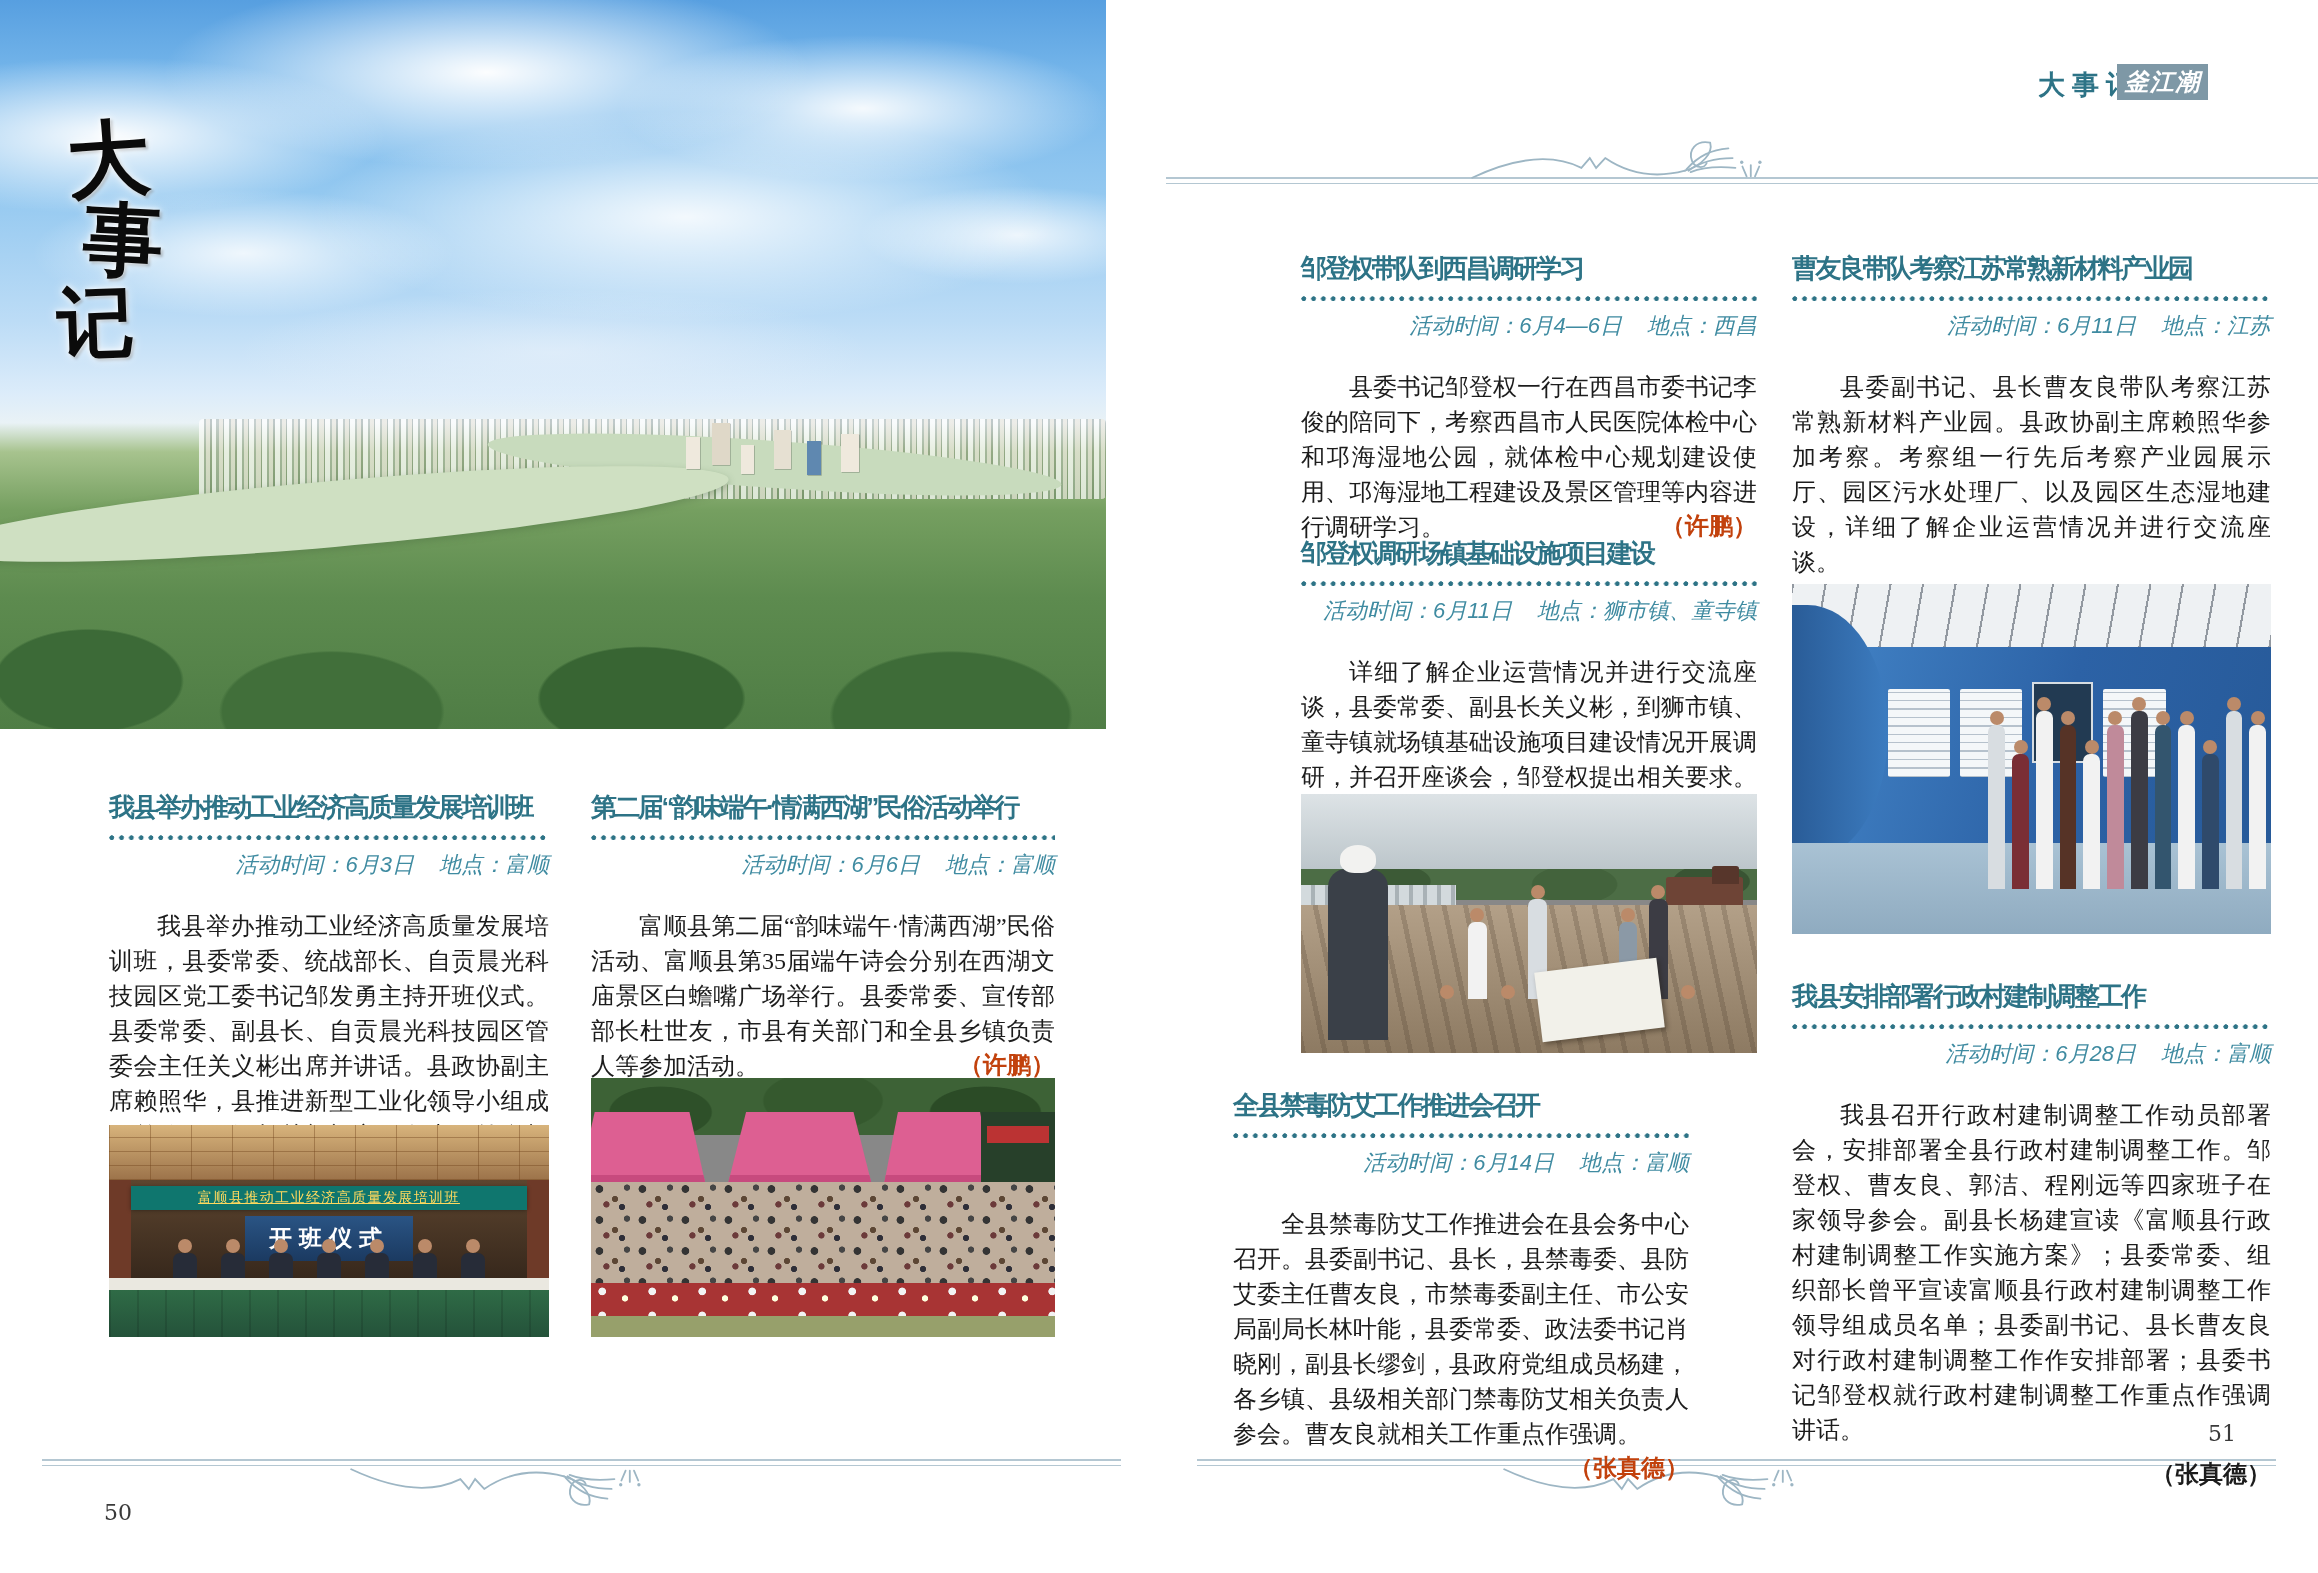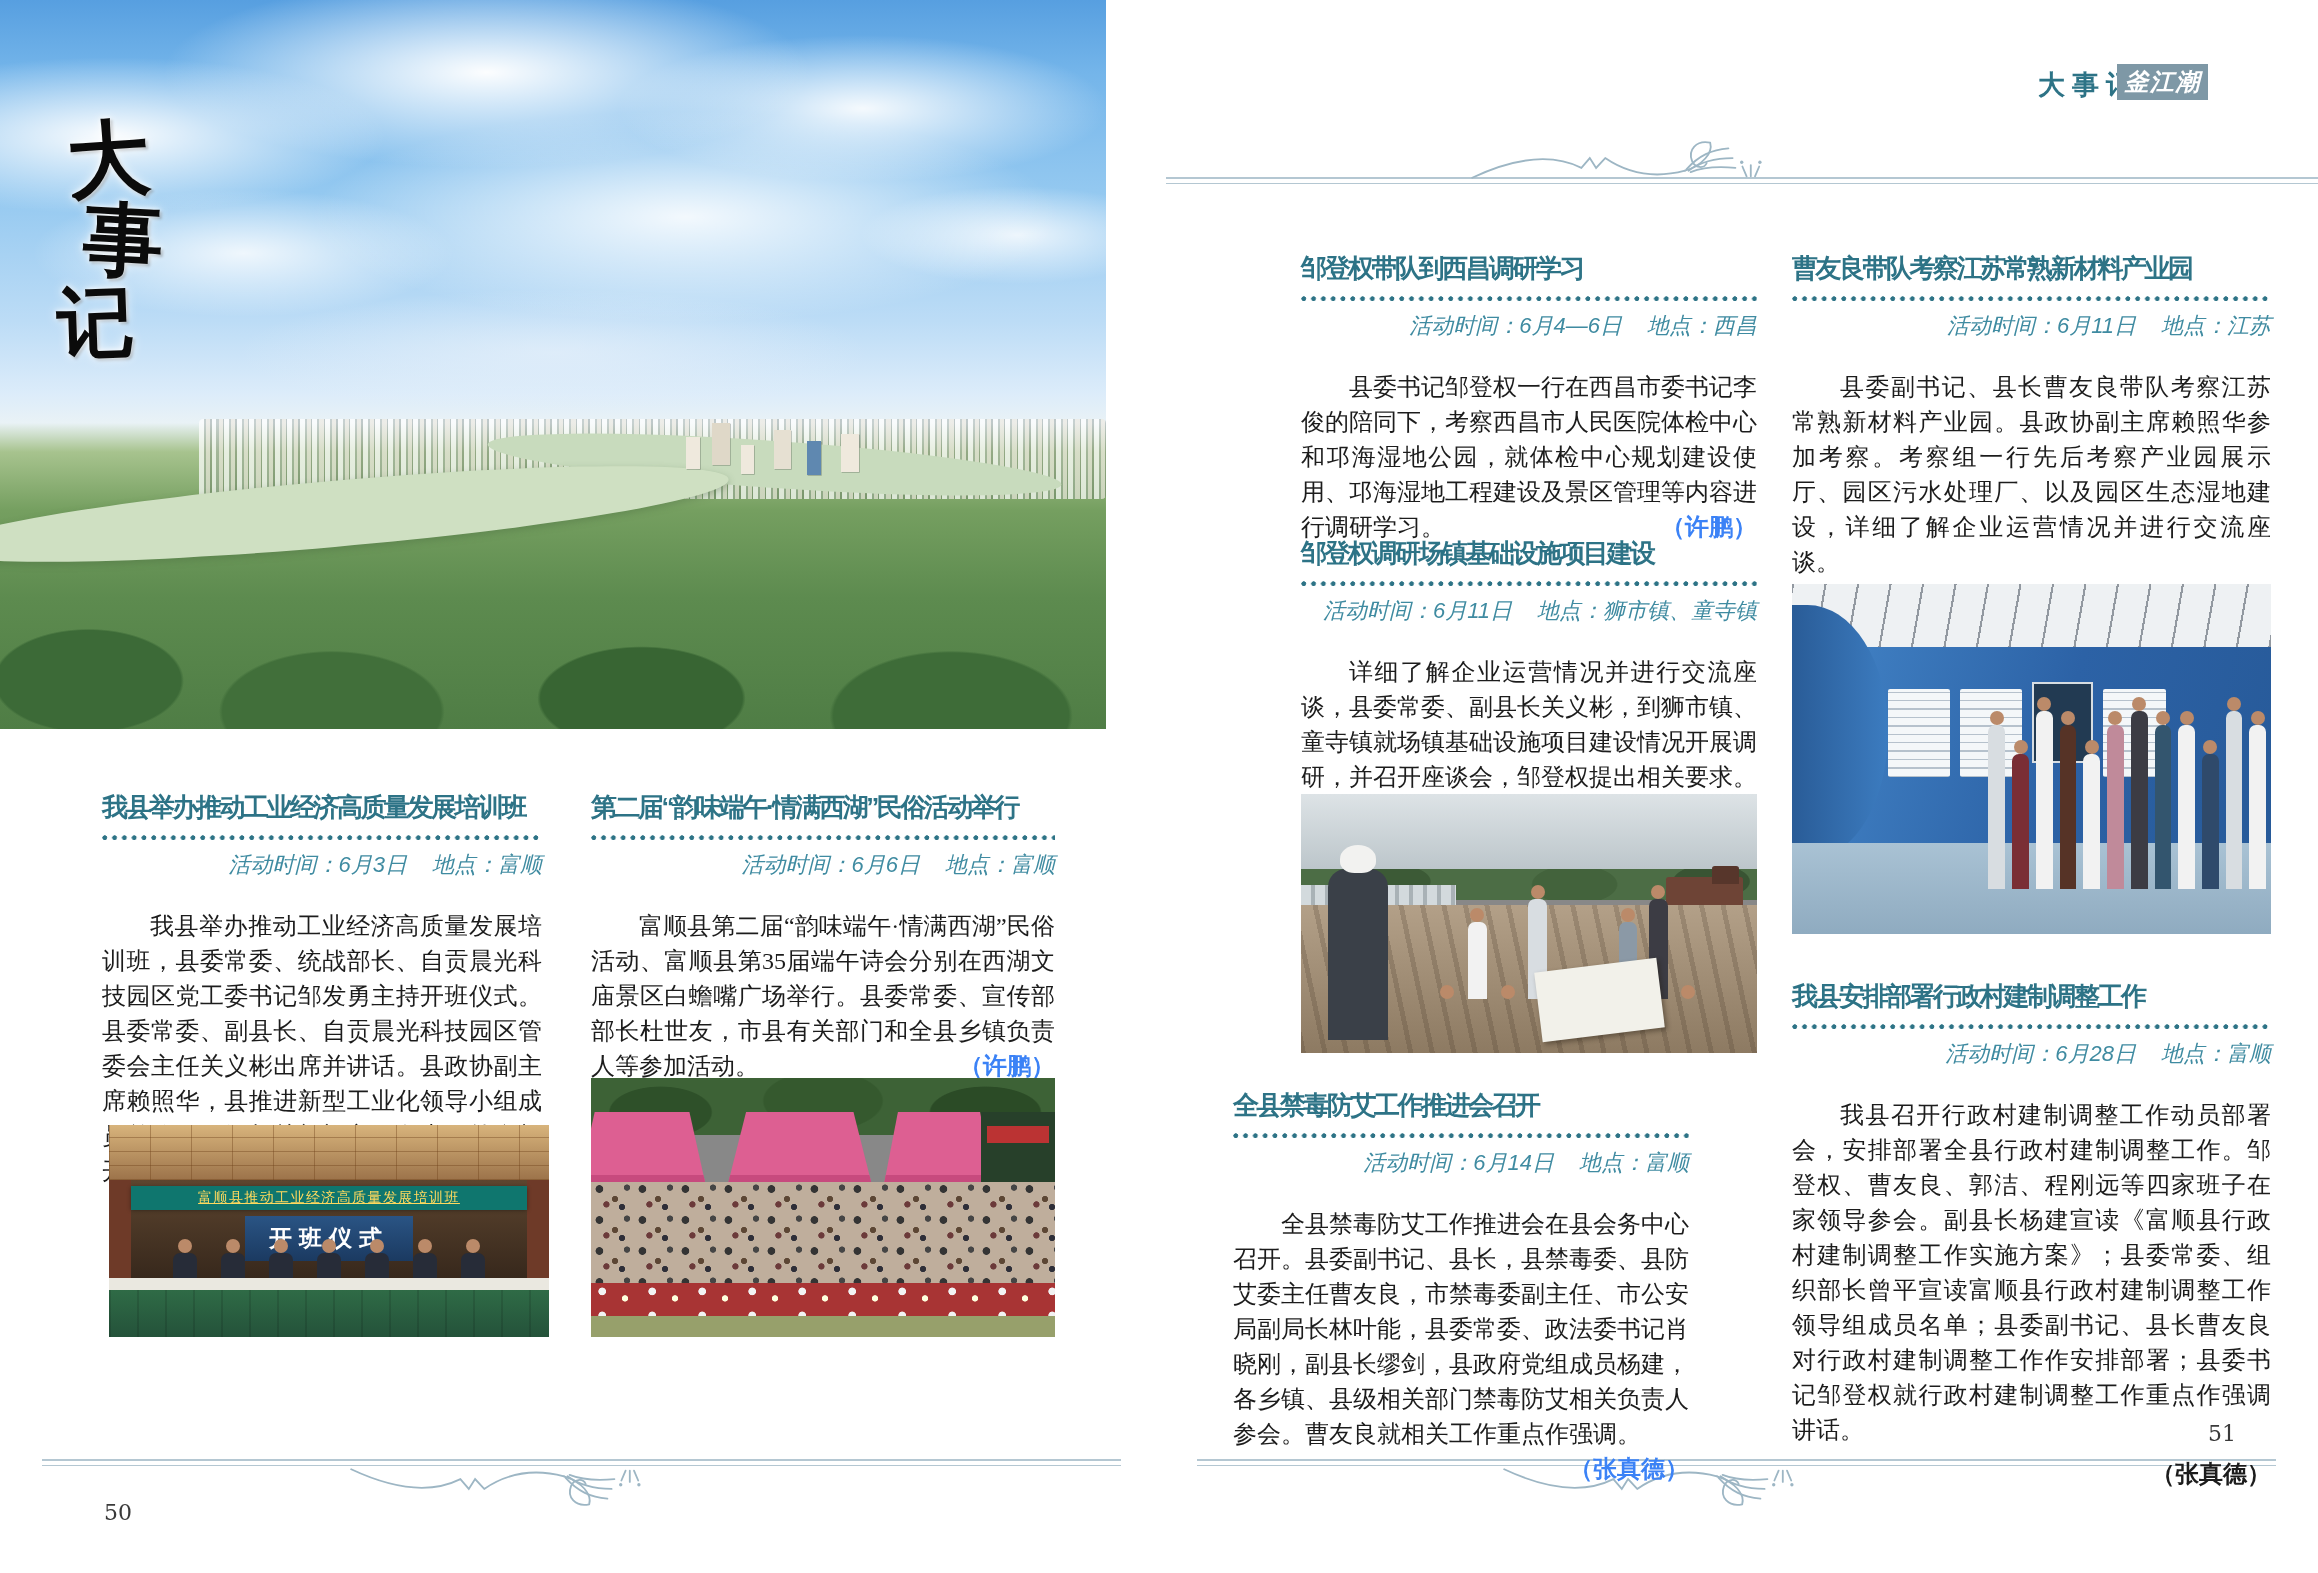--- a/index.html
+++ b/index.html
@@ -42,21 +42,21 @@
 
   
   .article{position:absolute;}
   .a-title{font-size:26px;line-height:33px;font-weight:700;color:#2d7386;letter-spacing:-2.5px;}
   .dots{height:6.3px;margin-top:11.2px;background-image:radial-gradient(circle at 2.8px 2.8px,#2d7386 2.2px,rgba(0,0,0,0) 2.7px);
     background-size:9.8px 6.3px;background-repeat:repeat-x;}
   .a-info{margin-top:8.4px;text-align:right;font-style:italic;color:#3f8ba1;font-size:22px;font-weight:500;}
   .a-info .plc{margin-left:25px;}
   .a-body{margin:0;margin-top:29px;font-family:"Liberation Serif",serif;font-size:24px;line-height:35px;
     color:#1c1c1c;text-align:justify;text-indent:2em;}
-  .byl{float:right;font-family:Liberation Serif, serif;font-size:24px;color:#3b82f6;font-weight:700;}
+  .byl{float:right;font-family:Liberation Mono, monospace;font-size:24px;color:#c2410c;font-weight:700;}
   .byl-line{margin-top:9.8px;text-align:right;font-family:"Liberation Serif",serif;font-size:24px;color:#1c1c1c;font-weight:700;}
 
   
   .mast-label{left:2038px;top:67px;font-size:27px;font-weight:700;color:#2d7386;letter-spacing:7px;}
   .mast-logo{left:2117px;top:64px;width:91px;height:36px;background:#7e98a6;
     display:flex;align-items:center;justify-content:center;color:#fff;
     font-family:"DejaVu Serif",serif;font-style:italic;font-weight:700;font-size:24px;letter-spacing:1.4px;}
 
   
   .drule{height:4.2px;border-top:2.1px solid #b4c7d2;border-bottom:1.4px solid #b4c7d2;}
@@ -205,21 +205,21 @@
   <path d="M312 46 C330 26 348 18 372 16"></path>
   <path d="M315 48 C334 34 355 30 378 30"></path>
   <path d="M318 50 C338 42 360 42 382 44"></path>
   <line x1="398" y1="56" x2="392" y2="42"></line>
     <line x1="404" y1="56" x2="404" y2="40"></line>
     <line x1="410" y1="56" x2="416" y2="42"></line>
   <circle cx="391" cy="36" r="2.4"></circle>
     <circle cx="417" cy="36" r="2.4"></circle>
 </svg>
 
-<div class="article" style="left:102px;top:791px;width:440px;">
+<div class="article" style="left:109px;top:791px;width:440px;">
   <div class="a-title">我县举办推动工业经济高质量发展培训班</div>
   <div class="dots"></div>
   <div class="a-info">
     <span>活动时间：6月3日</span><span class="plc">地点：富顺</span>
   </div>
   <p class="a-body"><span>我县举办推动工业经济高质量发展培训班，县委常委、统战部长、自贡晨光科技园区党工委书记邹发勇主持开班仪式。县委常委、副县长、自贡晨光科技园区管委会主任关义彬出席并讲话。县政协副主席赖照华，县推进新型工业化领导小组成员单位及县级相关部门主要负责人等参加开班仪式。</span><span class="byl">（许鹏）</span></p>
 </div>
 
 <div class="photo" style="left:109px;top:1125px;width:440px;height:212px;">
   <div class="layer pa-ceil"></div>

